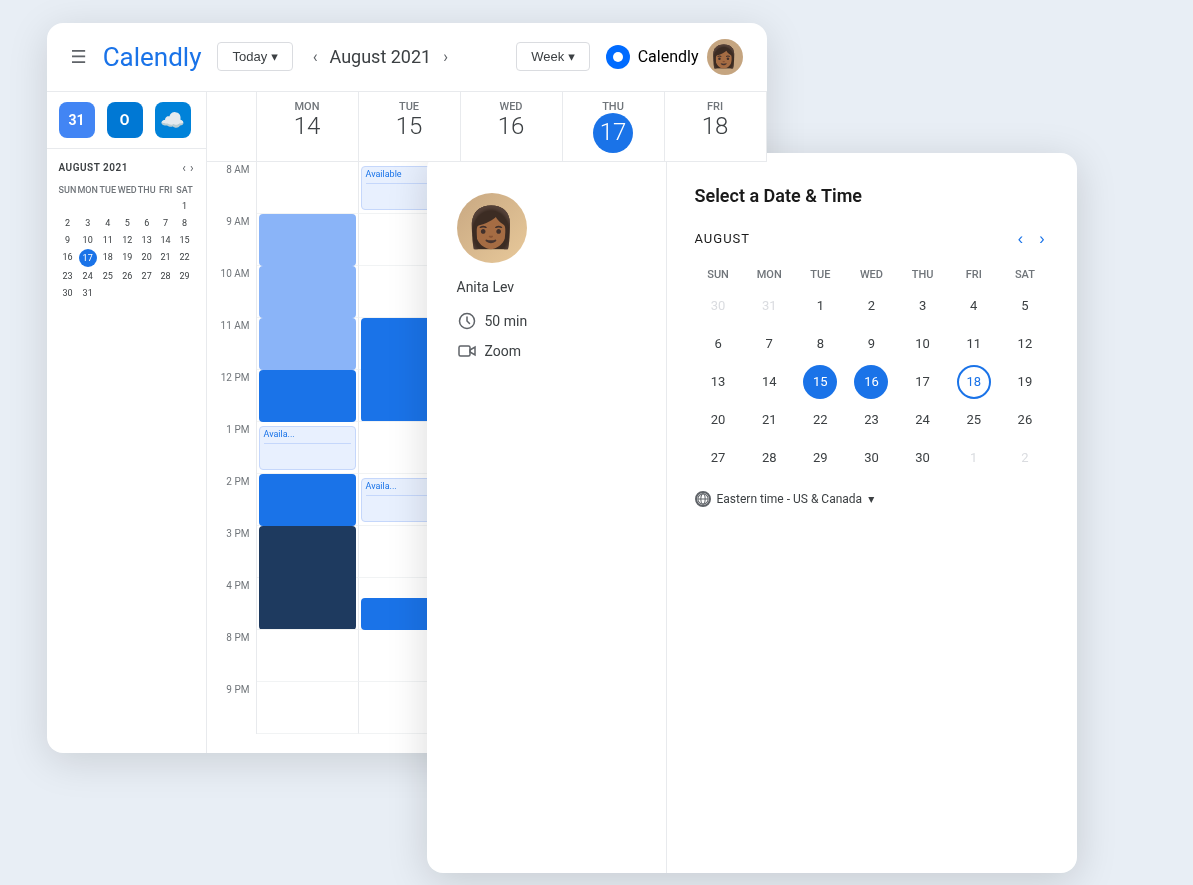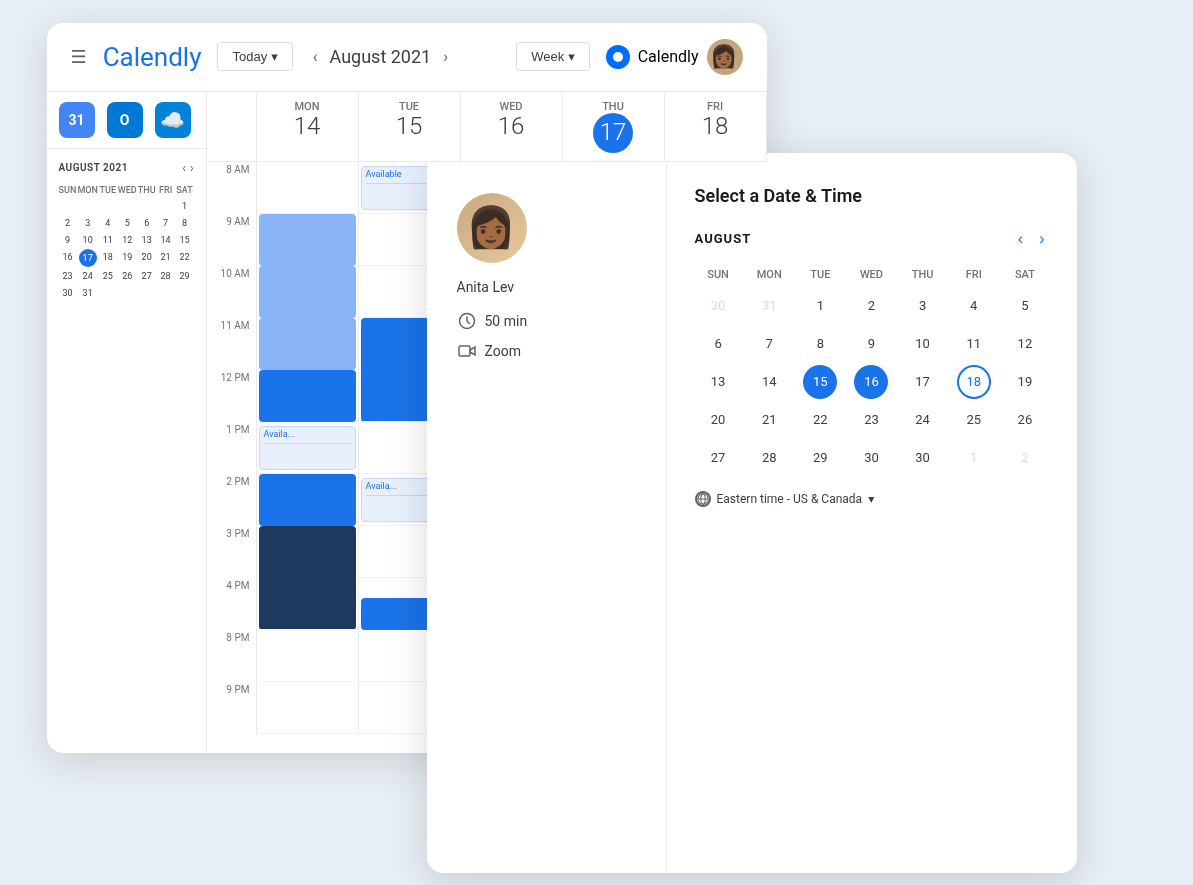--- a/index.html
+++ b/index.html
@@ -391,21 +391,21 @@
 
     .month-picker {
       display: flex;
       align-items: center;
       justify-content: space-between;
       margin-bottom: 12px;
     }
 
     .month-name {
       font-size: 13px;
-      font-weight: 700;
+      font-weight: 400;
       color: #1a1a1a;
       letter-spacing: 1px;
     }
 
     .month-nav-btn {
       background: none;
       border: none;
       cursor: pointer;
       color: #1a73e8;
       font-size: 16px;

